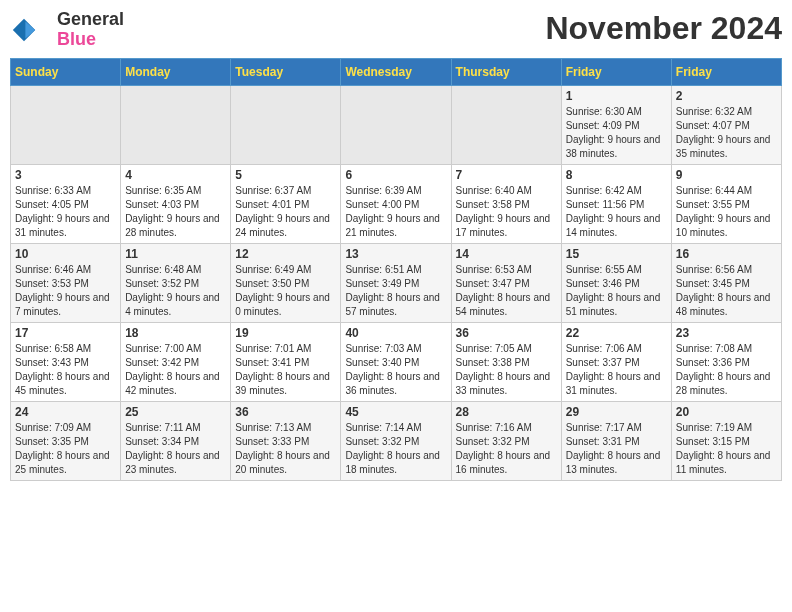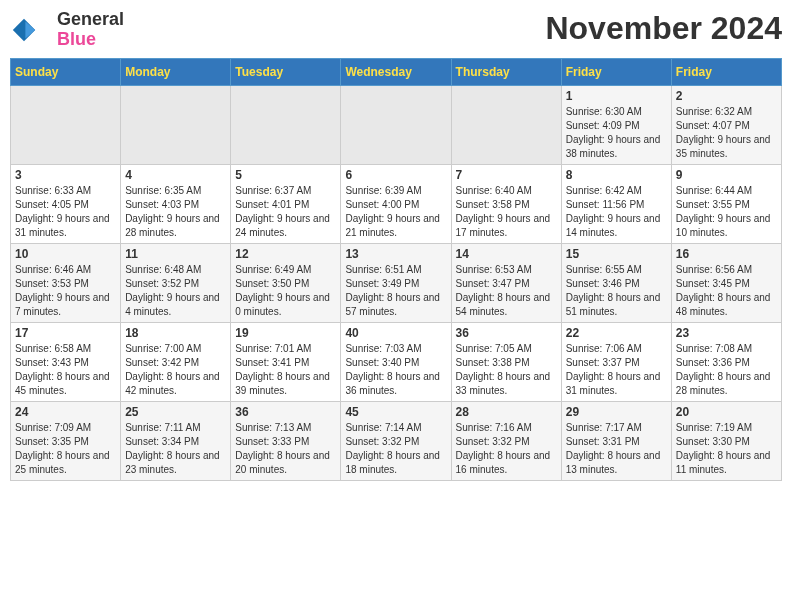--- a/index.html
+++ b/index.html
@@ -304,18 +304,18 @@
         </td>
         <td>
           <span class="day-number">29</span>
           <div class="day-info">Sunrise: 7:17 AM
 Sunset: 3:31 PM
 Daylight: 8 hours and 13 minutes.</div>
         </td>
         <td>
           <span class="day-number">20</span>
           <div class="day-info">Sunrise: 7:19 AM
-Sunset: 3:30 PM
+Sunset: 3:15 PM
 Daylight: 8 hours and 11 minutes.</div>
         </td>
       </tr>
     </tbody>
 </table>
 
 </body></html>

